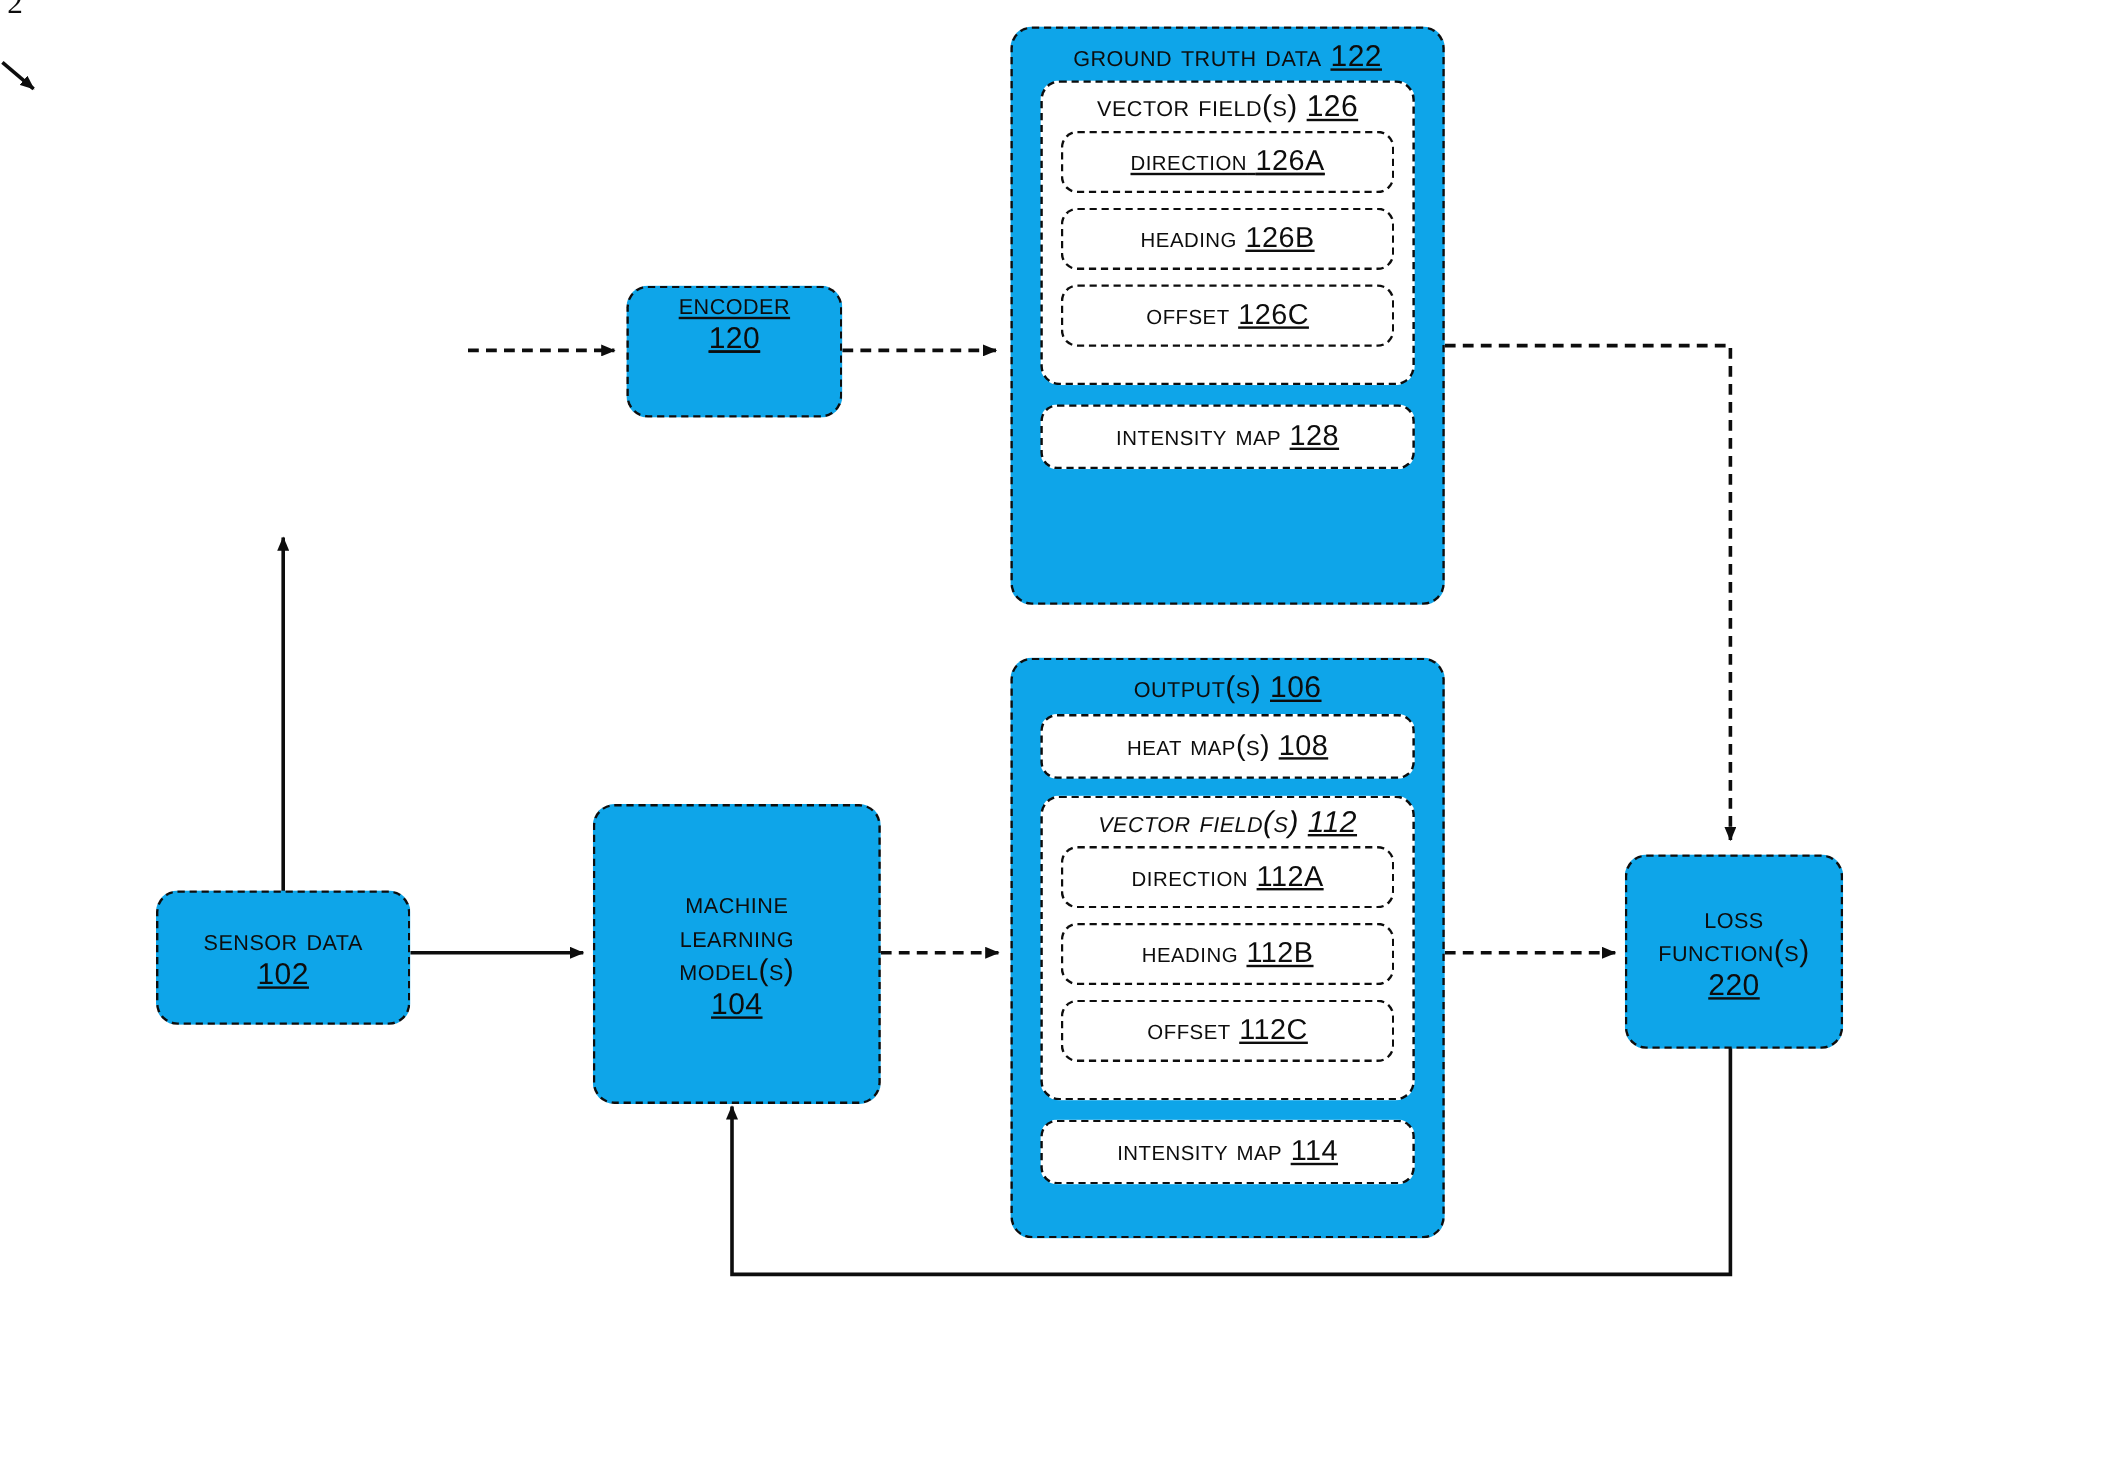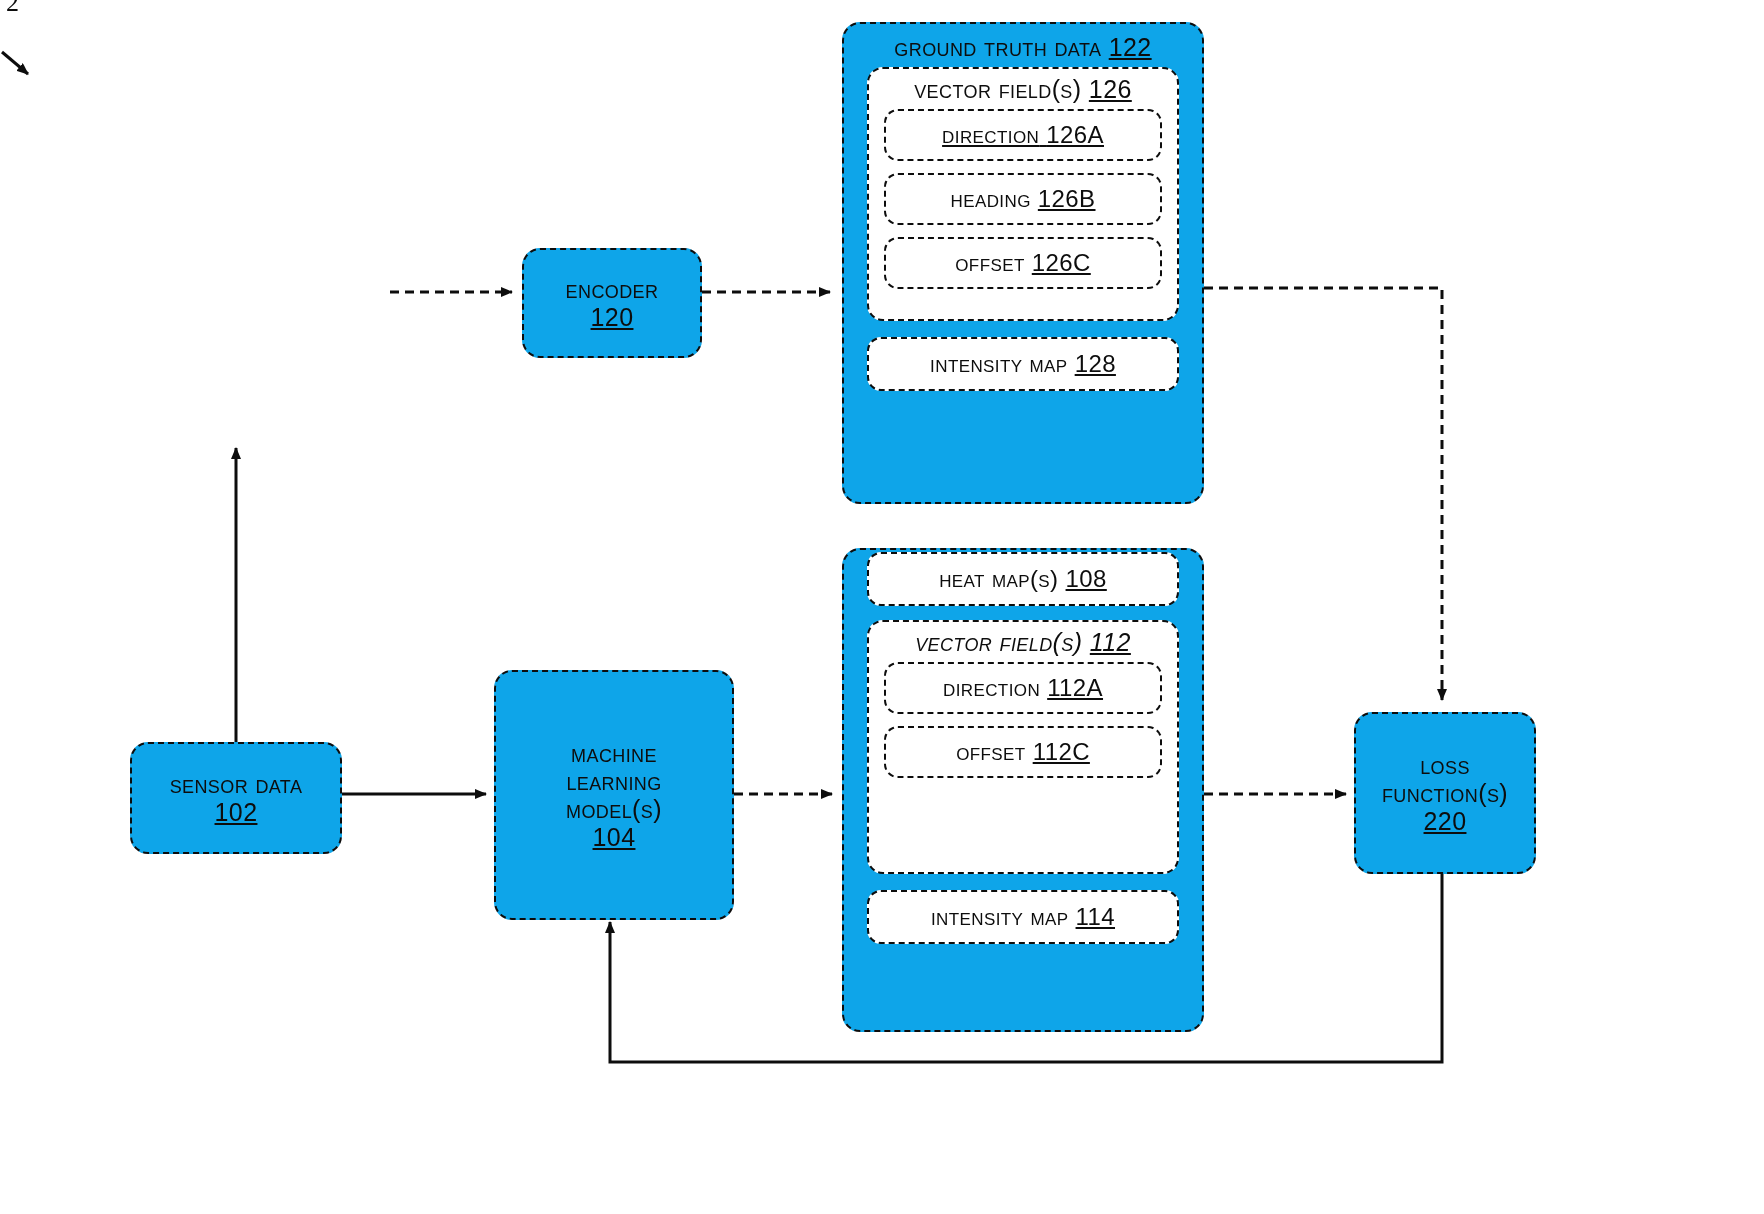--- a/index.html
+++ b/index.html
@@ -120,21 +120,21 @@
     <path d="M734,794 L832,794" stroke="#0d0d0d" stroke-width="3" stroke-dasharray="9,6" fill="none" marker-end="url(#ah)"></path>
 
     <path d="M1204,288 L1442,288 L1442,700" stroke="#0d0d0d" stroke-width="3" stroke-dasharray="9,6" fill="none" marker-end="url(#ah)"></path>
 
     <path d="M1204,794 L1346,794" stroke="#0d0d0d" stroke-width="3" stroke-dasharray="9,6" fill="none" marker-end="url(#ah)"></path>
 
     <path d="M1442,872 L1442,1062 L610,1062 L610,922" stroke="#0d0d0d" stroke-width="3" fill="none" marker-end="url(#ah)"></path>
   </svg>
 
 
-  <div class="box" style="left:522px; top:248px; width:180px; height:110px; justify-content:center;">
+  <div class="box" style="left:522px; top:238px; width:180px; height:110px; text-decoration:underline;">
     <div class="lbl node-lbl">
       <div><span>Encoder</span></div>
       <div><span class="ref">120</span></div>
     </div>
   </div>
 
   <div class="box" style="left:842px; top:22px; width:362px; height:482px;">
     <div class="container-head lbl title-lbl">
       <span>Ground Truth Data</span>
       <span class="ref">122</span>
@@ -171,20 +171,24 @@
 
     <div class="child" style="width:312px; height:54px; margin-top:16px;">
       <div class="lbl inner-lbl">
         <span>Intensity Map</span>
         <span class="ref">128</span>
       </div>
     </div>
   </div>
 
   <div class="box" style="left:842px; top:548px; width:362px; height:484px;">
+    <div class="container-head lbl title-lbl">
+      <span>Output(s)</span>
+      <span class="ref">106</span>
+    </div>
 
     <div class="child" style="width:312px; height:54px; margin-top:2px;">
       <div class="lbl inner-lbl">
         <span>Heat Map(s)</span>
         <span class="ref">108</span>
       </div>
     </div>
 
     <div class="group" style="width:312px; height:254px; margin-top:14px;">
       <div class="container-head lbl title-lbl" style="padding-top:6px; padding-bottom:4px;font-style:italic;">
@@ -192,20 +196,26 @@
         <span class="ref">112</span>
       </div>
 
       <div class="child" style="width:278px; height:52px; margin-top:2px;">
         <div class="lbl inner-lbl">
           <span>Direction</span>
           <span class="ref">112A</span>
         </div>
       </div>
 
+      <div class="child" style="width:278px; height:52px; margin-top:12px;">
+        <div class="lbl inner-lbl">
+          <span>Heading</span>
+          <span class="ref">112B</span>
+        </div>
+      </div>
 
       <div class="child" style="width:278px; height:52px; margin-top:12px;">
         <div class="lbl inner-lbl">
           <span>Offset</span>
           <span class="ref">112C</span>
         </div>
       </div>
     </div>
 
     <div class="child" style="width:312px; height:54px; margin-top:16px;">

